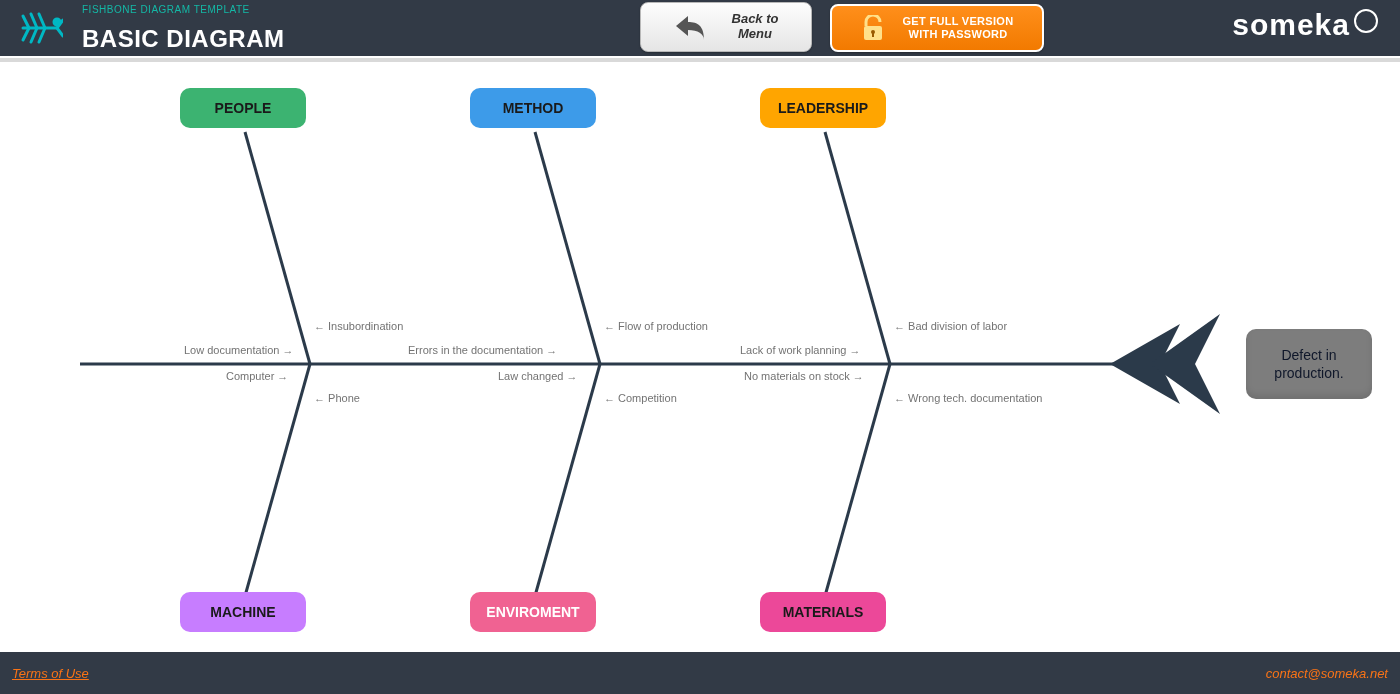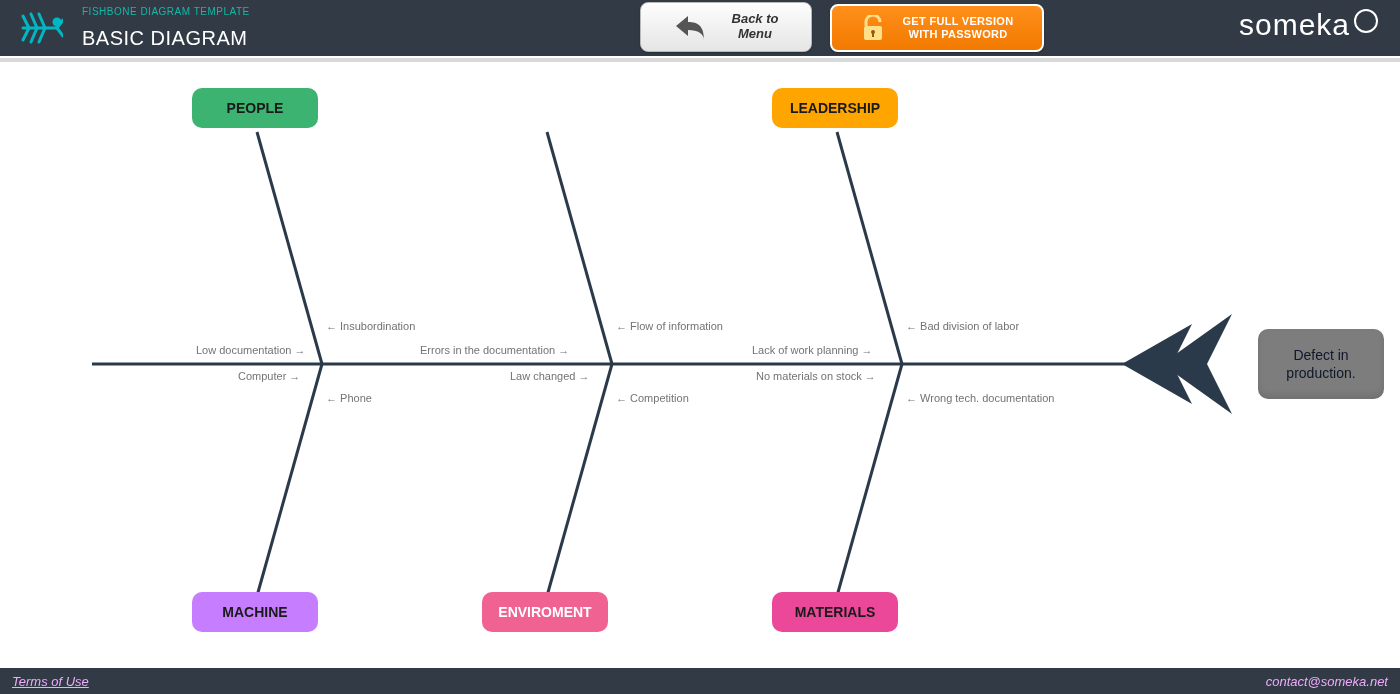--- a/index.html
+++ b/index.html
@@ -2,37 +2,37 @@
 <html><head>
 <meta charset="utf-8">
 <style>
 html,body{margin:0;padding:0;width:1400px;height:694px;font-family:"Segoe UI",Arial,sans-serif;background:#fff;overflow:hidden}
 
 
 .header{height:56px;background:#323a46;display:flex;align-items:stretch;position:relative}
 .logo{width:80px;display:flex;align-items:center;justify-content:center}
 .titles{flex:1;padding-left:2px;display:flex;flex-direction:column;justify-content:center}
 .title1{color:#14b8a6;font-size:10px;font-weight:400;letter-spacing:.5px}
-.title2{color:#fff;font-size:20px;font-weight:400;letter-spacing:.5px;margin-top:10px}
+.title2{color:#fff;font-size:24px;font-weight:700;letter-spacing:.5px;margin-top:10px}
 .btn-back{position:absolute;left:640px;top:2px;width:170px;height:48px;background:linear-gradient(#fdfdfd,#e5e5e5);border:1px solid #b8b8b8;border-radius:8px;display:flex;align-items:center;justify-content:center;gap:24px;box-shadow:0 1px 2px rgba(0,0,0,.25);cursor:pointer}
 .btn-back span{font-style:italic;font-weight:700;font-size:13px;color:#333;text-align:center;line-height:1.15}
 .btn-full{position:absolute;left:830px;top:4px;width:210px;height:44px;background:linear-gradient(#ff8f1b,#f27a00);border:2px solid #fff;border-radius:8px;display:flex;align-items:center;justify-content:center;gap:18px;box-shadow:0 1px 2px rgba(0,0,0,.3);cursor:pointer}
 .btn-full span{color:#fff;font-size:11px;font-weight:700;text-align:center;line-height:1.2;letter-spacing:.3px}
-.brand{position:absolute;right:22px;top:0;height:50px;display:flex;align-items:center;color:#fff;font-size:30px;font-weight:400;letter-spacing:1px}
+.brand{position:absolute;right:22px;top:0;height:50px;display:flex;align-items:center;color:#fff;font-size:30px;font-weight:700;letter-spacing:1px}
 .brand b{display:inline-block;width:20px;height:20px;border:2px solid #fff;border-radius:50%;margin-left:4px;position:relative;top:-4px}
 .rule{height:4px;background:#d9d9d9;margin-top:2px}
 
 
-.canvas{position:absolute;left:12px;top:62px;width:1308px;height:600px}
+.canvas{position:absolute;left:0;top:62px;width:1308px;height:600px}
 .cat{position:absolute;width:126px;height:40px;border-radius:10px;display:flex;align-items:center;justify-content:center;font-weight:700;font-size:14px;color:#1a1a1a}
 .effect{position:absolute;width:126px;height:70px;border-radius:10px;background:#7d7d7d;color:#0f172a;display:flex;align-items:center;justify-content:center;text-align:center;font-size:14px;line-height:1.3;box-shadow:inset 0 -4px 6px rgba(0,0,0,.1)}
 .cause{position:absolute;font-size:11px;color:#737373;white-space:nowrap}
 
 
-.footer{position:absolute;left:0;bottom:0;width:1400px;height:26px;background:#323a46;color:#f0abfc;display:flex;align-items:center;justify-content:space-between;padding:0 12px;box-sizing:border-box;font-size:13px;font-style:italic}
+.footer{position:absolute;left:0;bottom:0;width:1400px;height:42px;background:#323a46;color:#f97316;display:flex;align-items:center;justify-content:space-between;padding:0 12px;box-sizing:border-box;font-size:13px;font-style:italic}
 .footer .tou{text-decoration:underline;cursor:pointer}
 </style>
 </head>
 <body>
 
 <div class="header">
   <div class="logo">
     <svg width="46" height="40" viewBox="0 0 46 40">
       <g stroke="#00b8c4" stroke-width="3" fill="none" stroke-linecap="round">
         <path d="M6 20 L40 20"></path>
@@ -86,31 +86,32 @@
       <line x1="825" y1="70" x2="890" y2="302"></line>
       <line x1="245" y1="534" x2="310" y2="302"></line>
       <line x1="535" y1="534" x2="600" y2="302"></line>
       <line x1="825" y1="534" x2="890" y2="302"></line>
     </g>
     <polygon points="1110,302 1180,262 1160,302 1180,342" fill="#2b3a4a"></polygon>
     <polygon points="1150,302 1220,252 1195,302 1220,352" fill="#2b3a4a"></polygon>
   </svg>
 
   <div class="cat" style="left:180px;top:26px;background:#3cb371">PEOPLE</div>
+  <div class="cat" style="left:470px;top:26px;background:#3d9be9">METHOD</div>
   <div class="cat" style="left:760px;top:26px;background:#ffa500">LEADERSHIP</div>
   <div class="cat" style="left:180px;top:530px;background:#c77dff">MACHINE</div>
   <div class="cat" style="left:470px;top:530px;background:#f06292;color:#fff">ENVIROMENT</div>
   <div class="cat" style="left:760px;top:530px;background:#ec4899">MATERIALS</div>
 
   <div class="effect" style="left:1246px;top:267px">Defect in production.</div>
 
   <div class="cause" style="left:314px;top:258px">← <span>Insubordination</span></div>
   <div class="cause" style="left:184px;top:282px"><span>Low documentation</span> →</div>
 
-  <div class="cause" style="left:604px;top:258px">← <span>Flow of information</span></div>
+  <div class="cause" style="left:604px;top:258px">← <span>Flow of production</span></div>
   <div class="cause" style="left:408px;top:282px"><span>Errors in the documentation</span> →</div>
 
   <div class="cause" style="left:894px;top:258px">← <span>Bad division of labor</span></div>
   <div class="cause" style="left:740px;top:282px"><span>Lack of work planning</span> →</div>
 
   <div class="cause" style="left:226px;top:308px"><span>Computer</span> →</div>
   <div class="cause" style="left:314px;top:330px">← <span>Phone</span></div>
 
   <div class="cause" style="left:498px;top:308px"><span>Law changed</span> →</div>
   <div class="cause" style="left:604px;top:330px">← <span>Competition</span></div>

